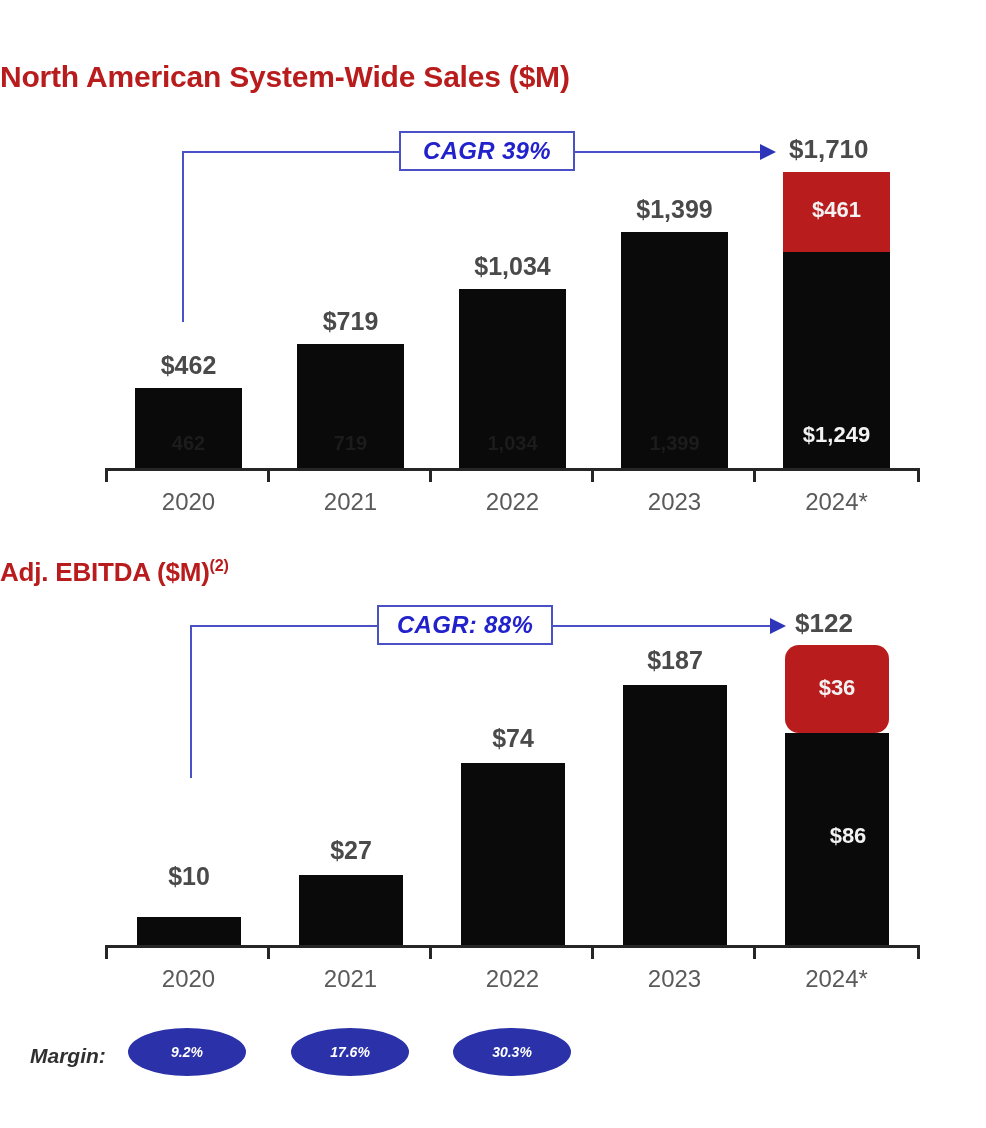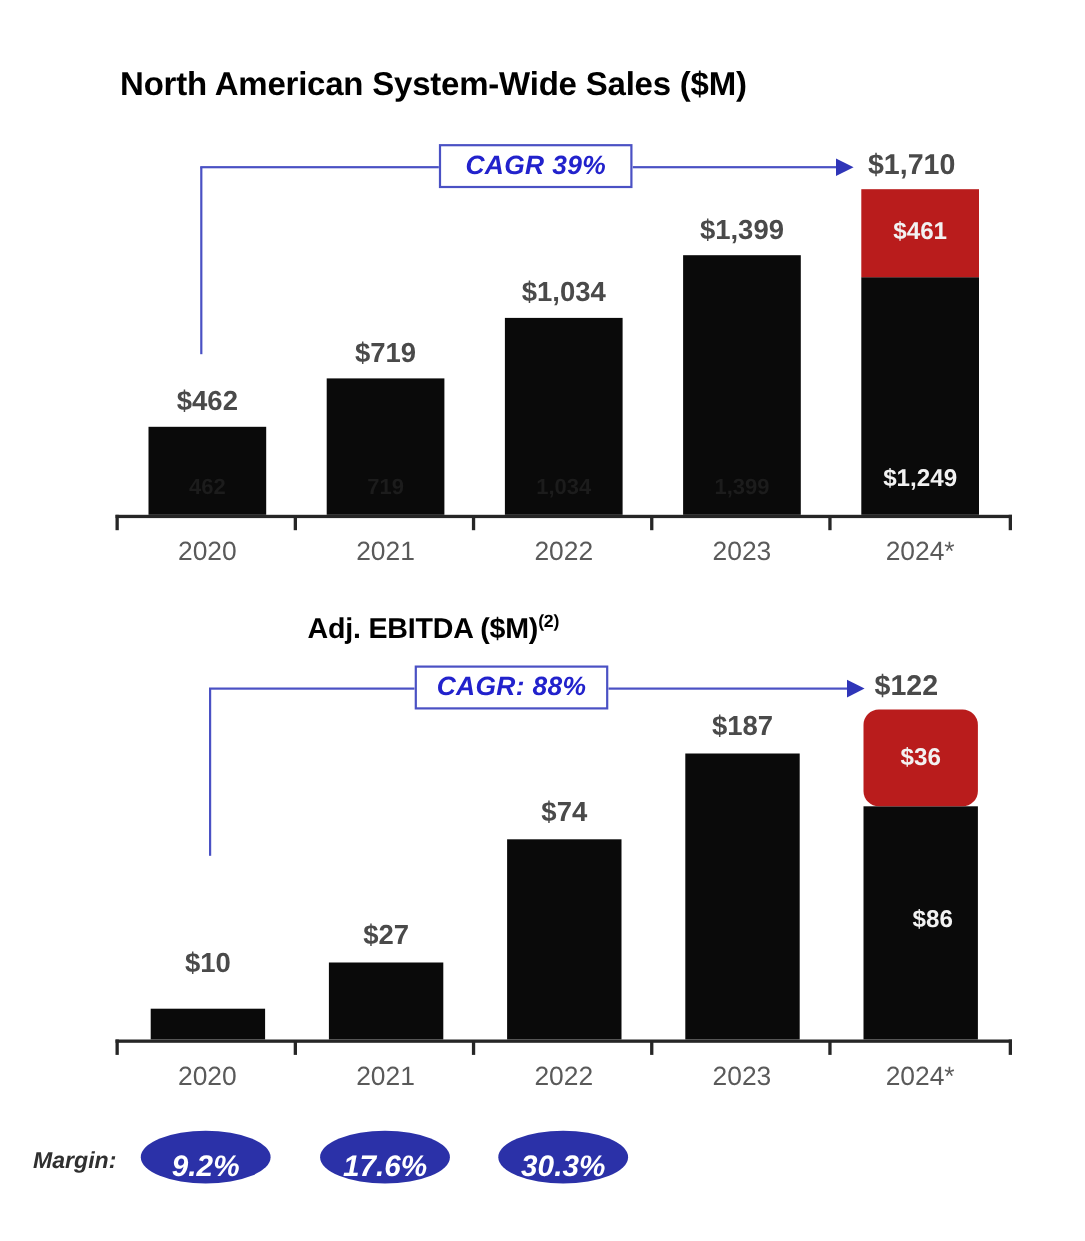--- a/index.html
+++ b/index.html
@@ -20,23 +20,23 @@
     position: relative;
     width: 986px;
     height: 1128px;
   }
 
   
   .chart-title {
     position: absolute;
     left: 0;
     width: 788px;
-    text-align: center;
-    font-weight: bold;
-    color: #000000;
+    text-align: left;
+    font-weight: bold;
+    color: #b91c1c;
     letter-spacing: -0.2px;
   }
   #title-sales {
     top: 60px;
     font-size: 30px;
   }
   #title-ebitda {
     top: 556px;
     font-size: 26px;
   }
@@ -178,25 +178,25 @@
     color: #303030;
   }
   .margin-pill {
     position: absolute;
     top: 0;
     width: 118px;
     height: 48px;
     border-radius: 50%;
     background: #2b31a8;
     color: #ffffff;
-    font-size: 27px;
+    font-size: 14px;
     font-weight: bold;
     font-style: italic;
     display: flex;
-    align-items: flex-end;
+    align-items: center;
     justify-content: center;
   }
 </style>
 </head>
 <body>
 
 <div class="page">
 
   <div class="chart-title" id="title-sales">
     <span>North American System-Wide Sales ($M)</span>

